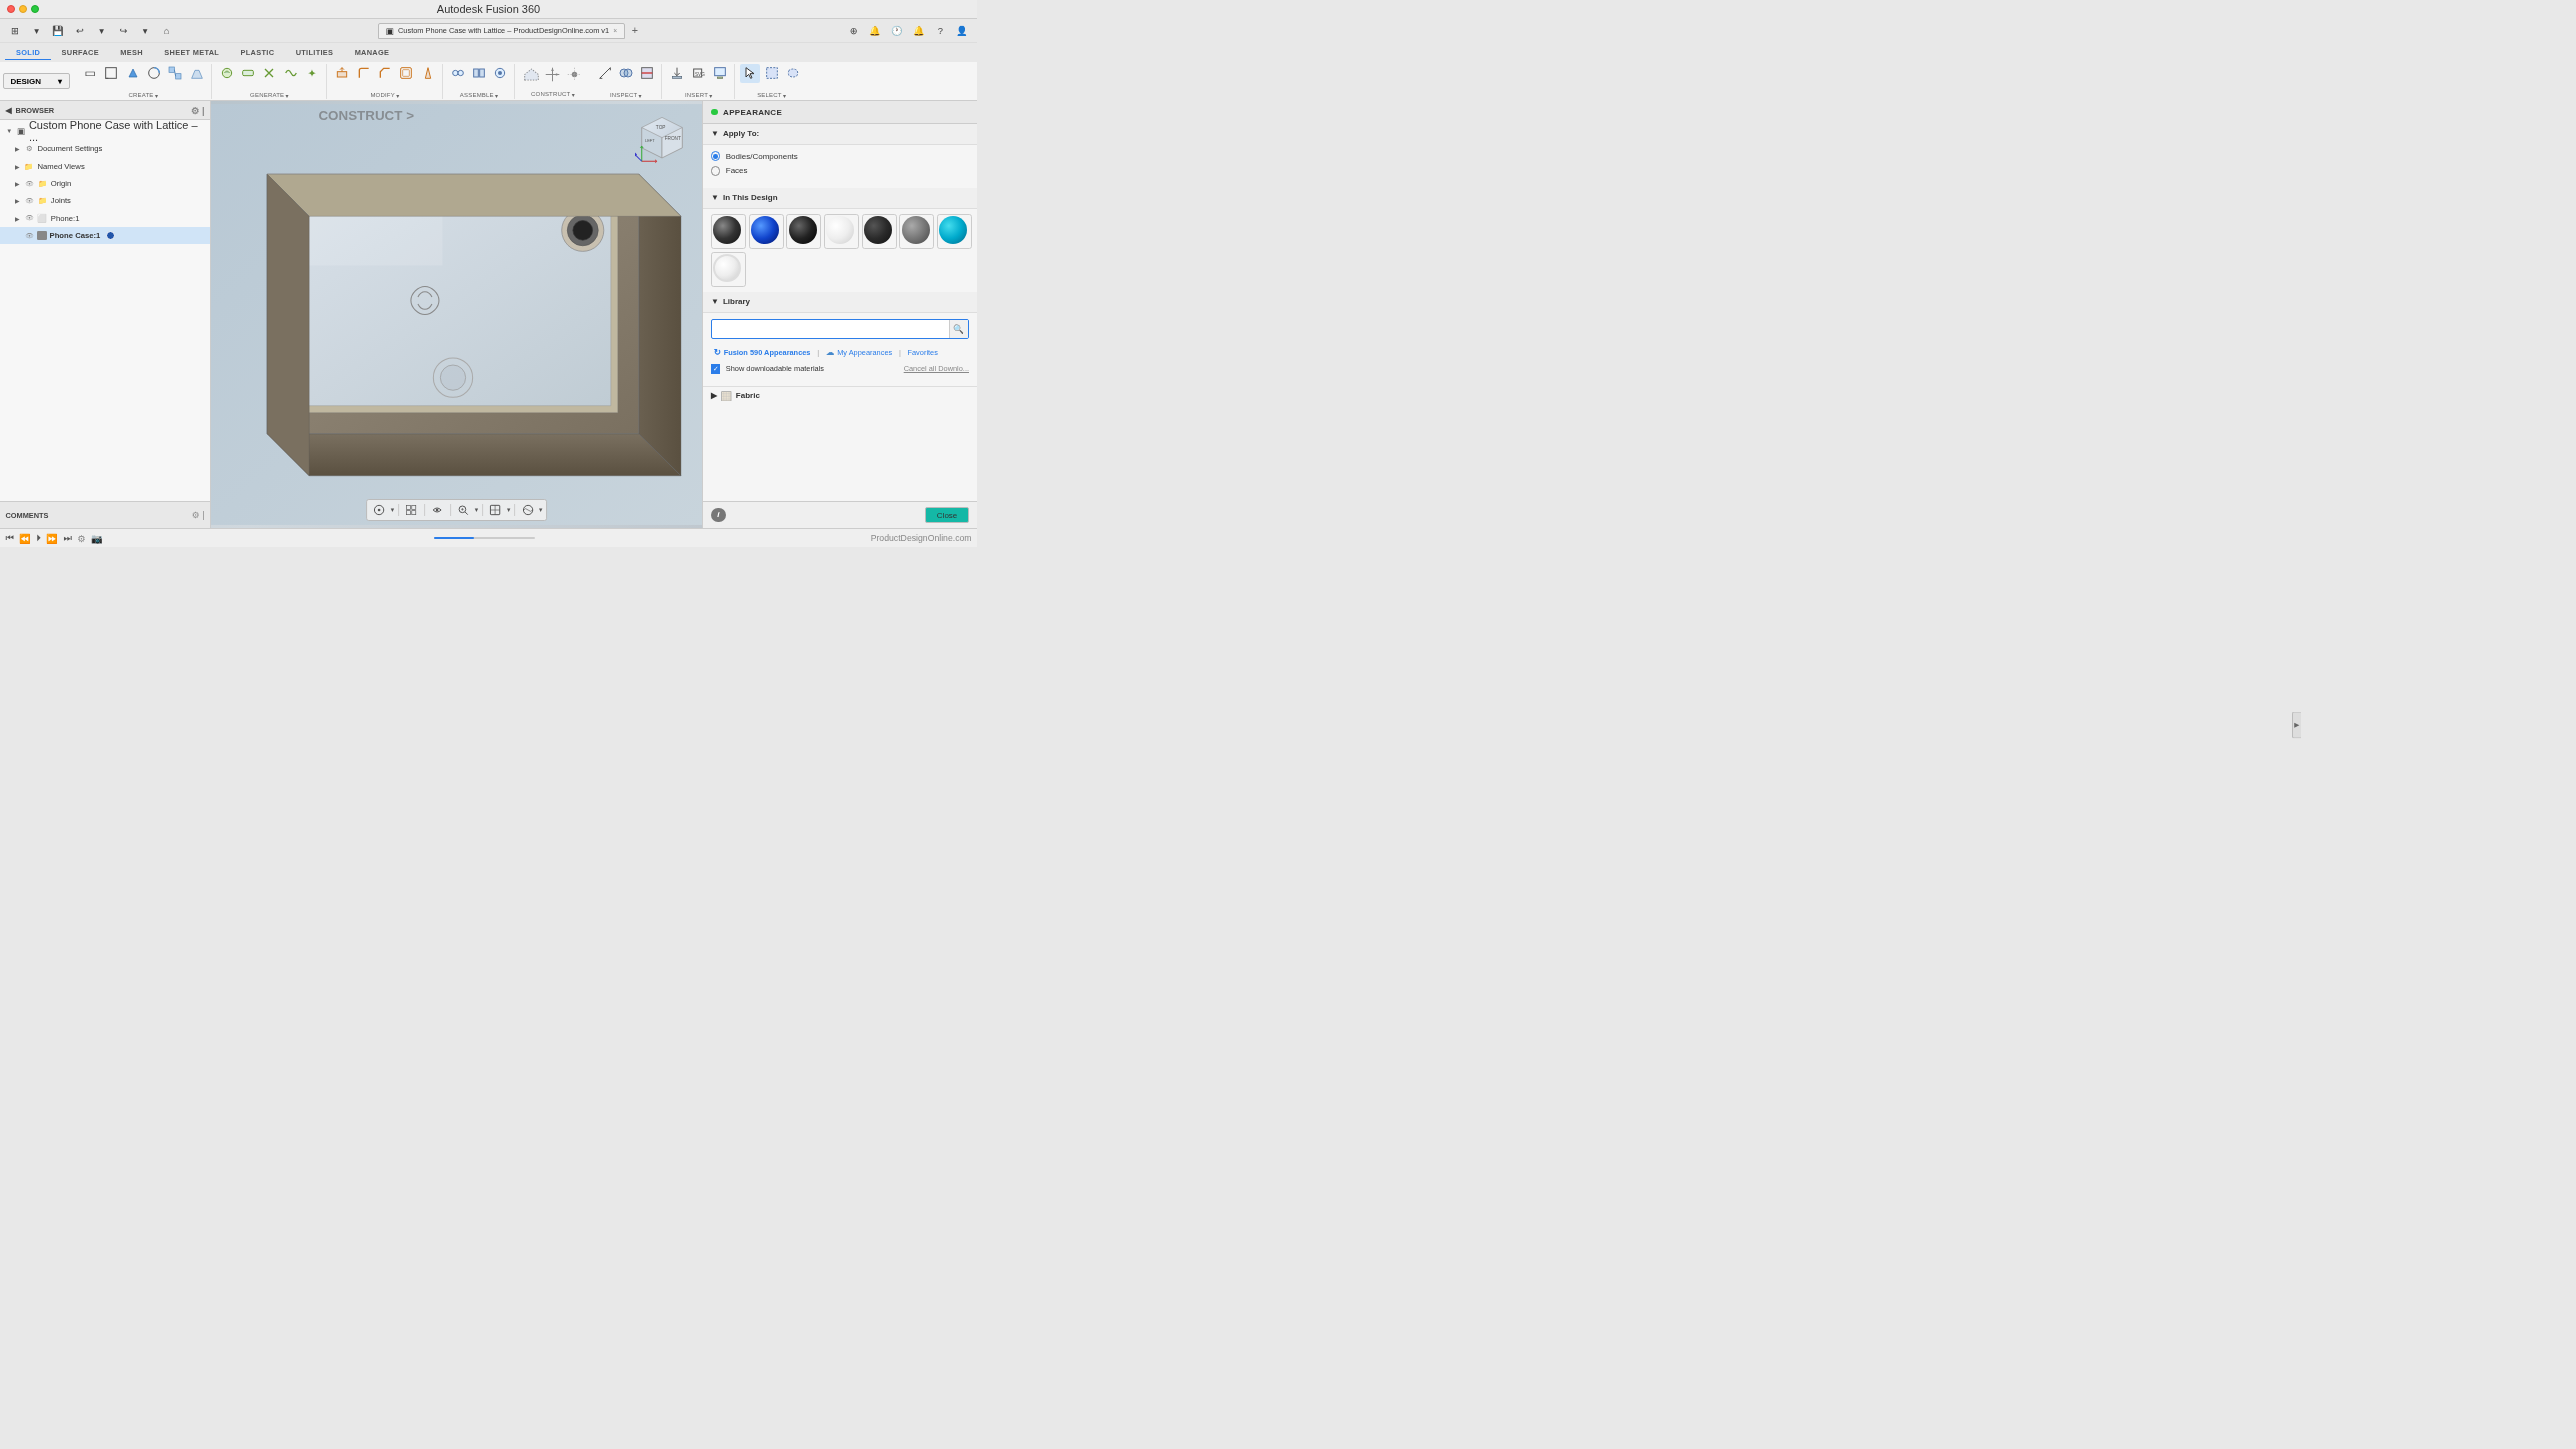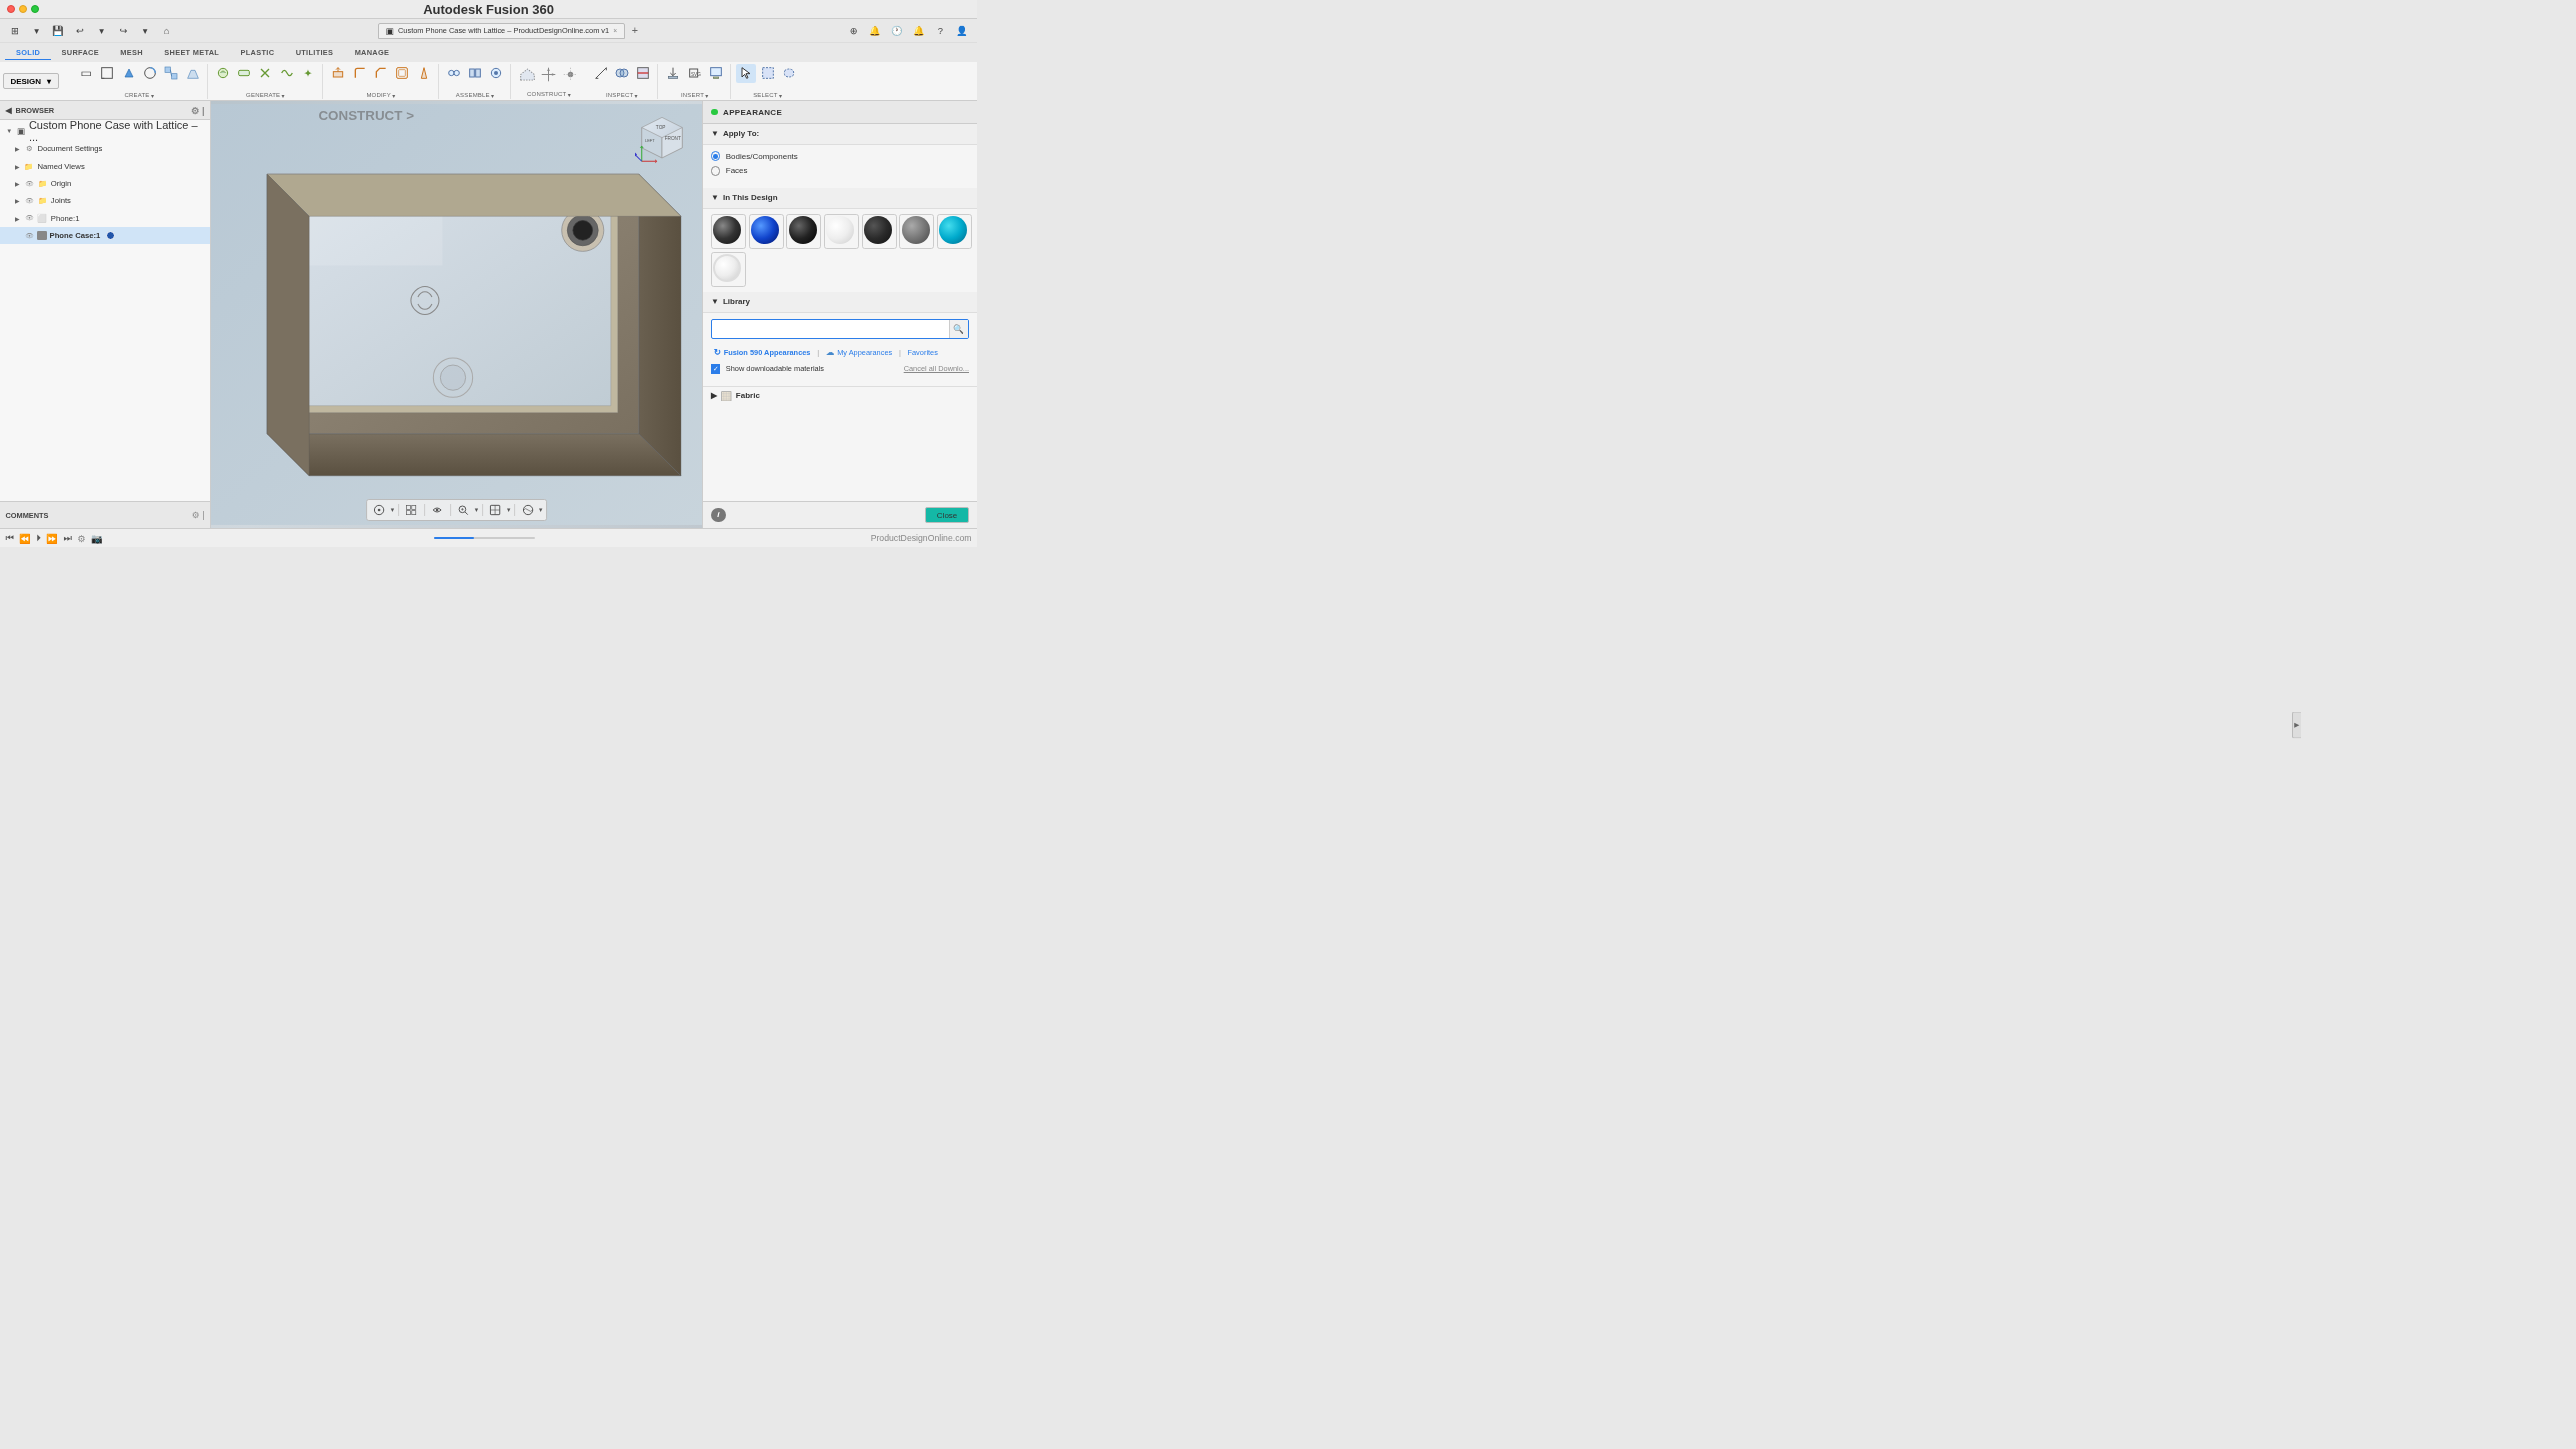--- a/index.html
+++ b/index.html
@@ -31,23 +31,23 @@
     }
     .traffic-light {
       width: 8px;
       height: 8px;
       border-radius: 50%;
     }
     .tl-red { background: #ff5f57; border: 0.7px solid #e0443e; }
     .tl-yellow { background: #ffbd2e; border: 0.7px solid #dea123; }
     .tl-green { background: #28c940; border: 0.7px solid #1aab29; }
     #title-bar-text {
-      font-size: 13px;
+      font-size: 11px;
       color: #333;
-      font-weight: 700;
+      font-weight: 400;
     }
 
     #toolbar-top {
       height: 24px;
       display: flex;
       align-items: center;
       padding: 0 5.4px;
       gap: 2.7px;
       border-bottom: 0.7px solid #ddd;
     }
@@ -100,22 +100,22 @@
     .design-btn {
       padding: 2.7px 6.7px;
       background: #f0f0f0;
       border: 0.7px solid #bbb;
       border-radius: 2px;
       font-size: 8px;
       font-weight: 600;
       cursor: pointer;
       display: flex;
       align-items: center;
-      gap: 6px;
-      margin-right: 12px;
+      gap: 17px;
+      margin-right: 5px;
     }
 
     .tool-group {
       display: flex;
       flex-direction: column;
       align-items: center;
       border-right: 0.7px solid #ddd;
       padding: 0 4px;
       height: 35px;
       justify-content: space-between;

